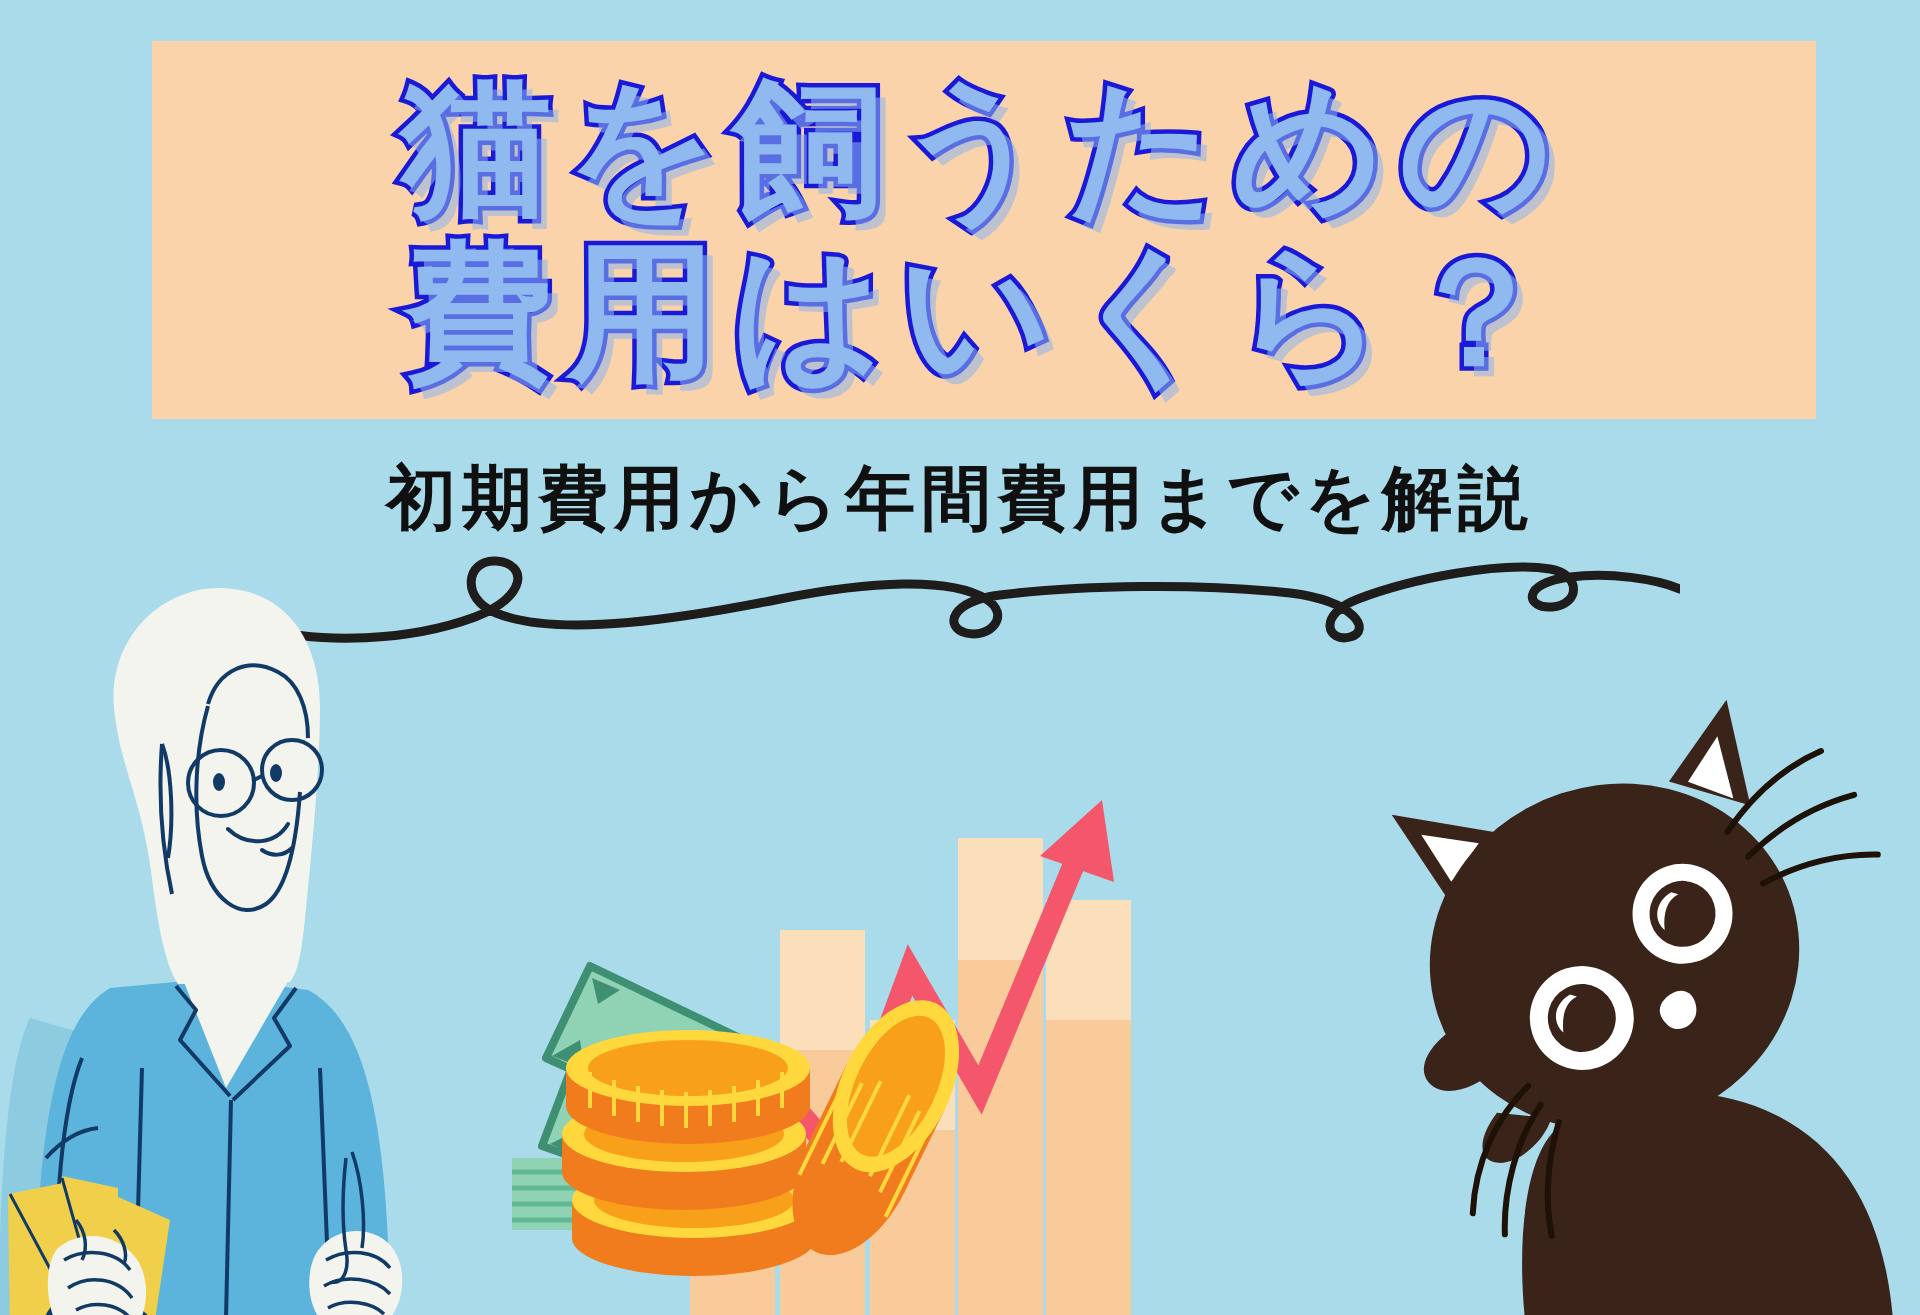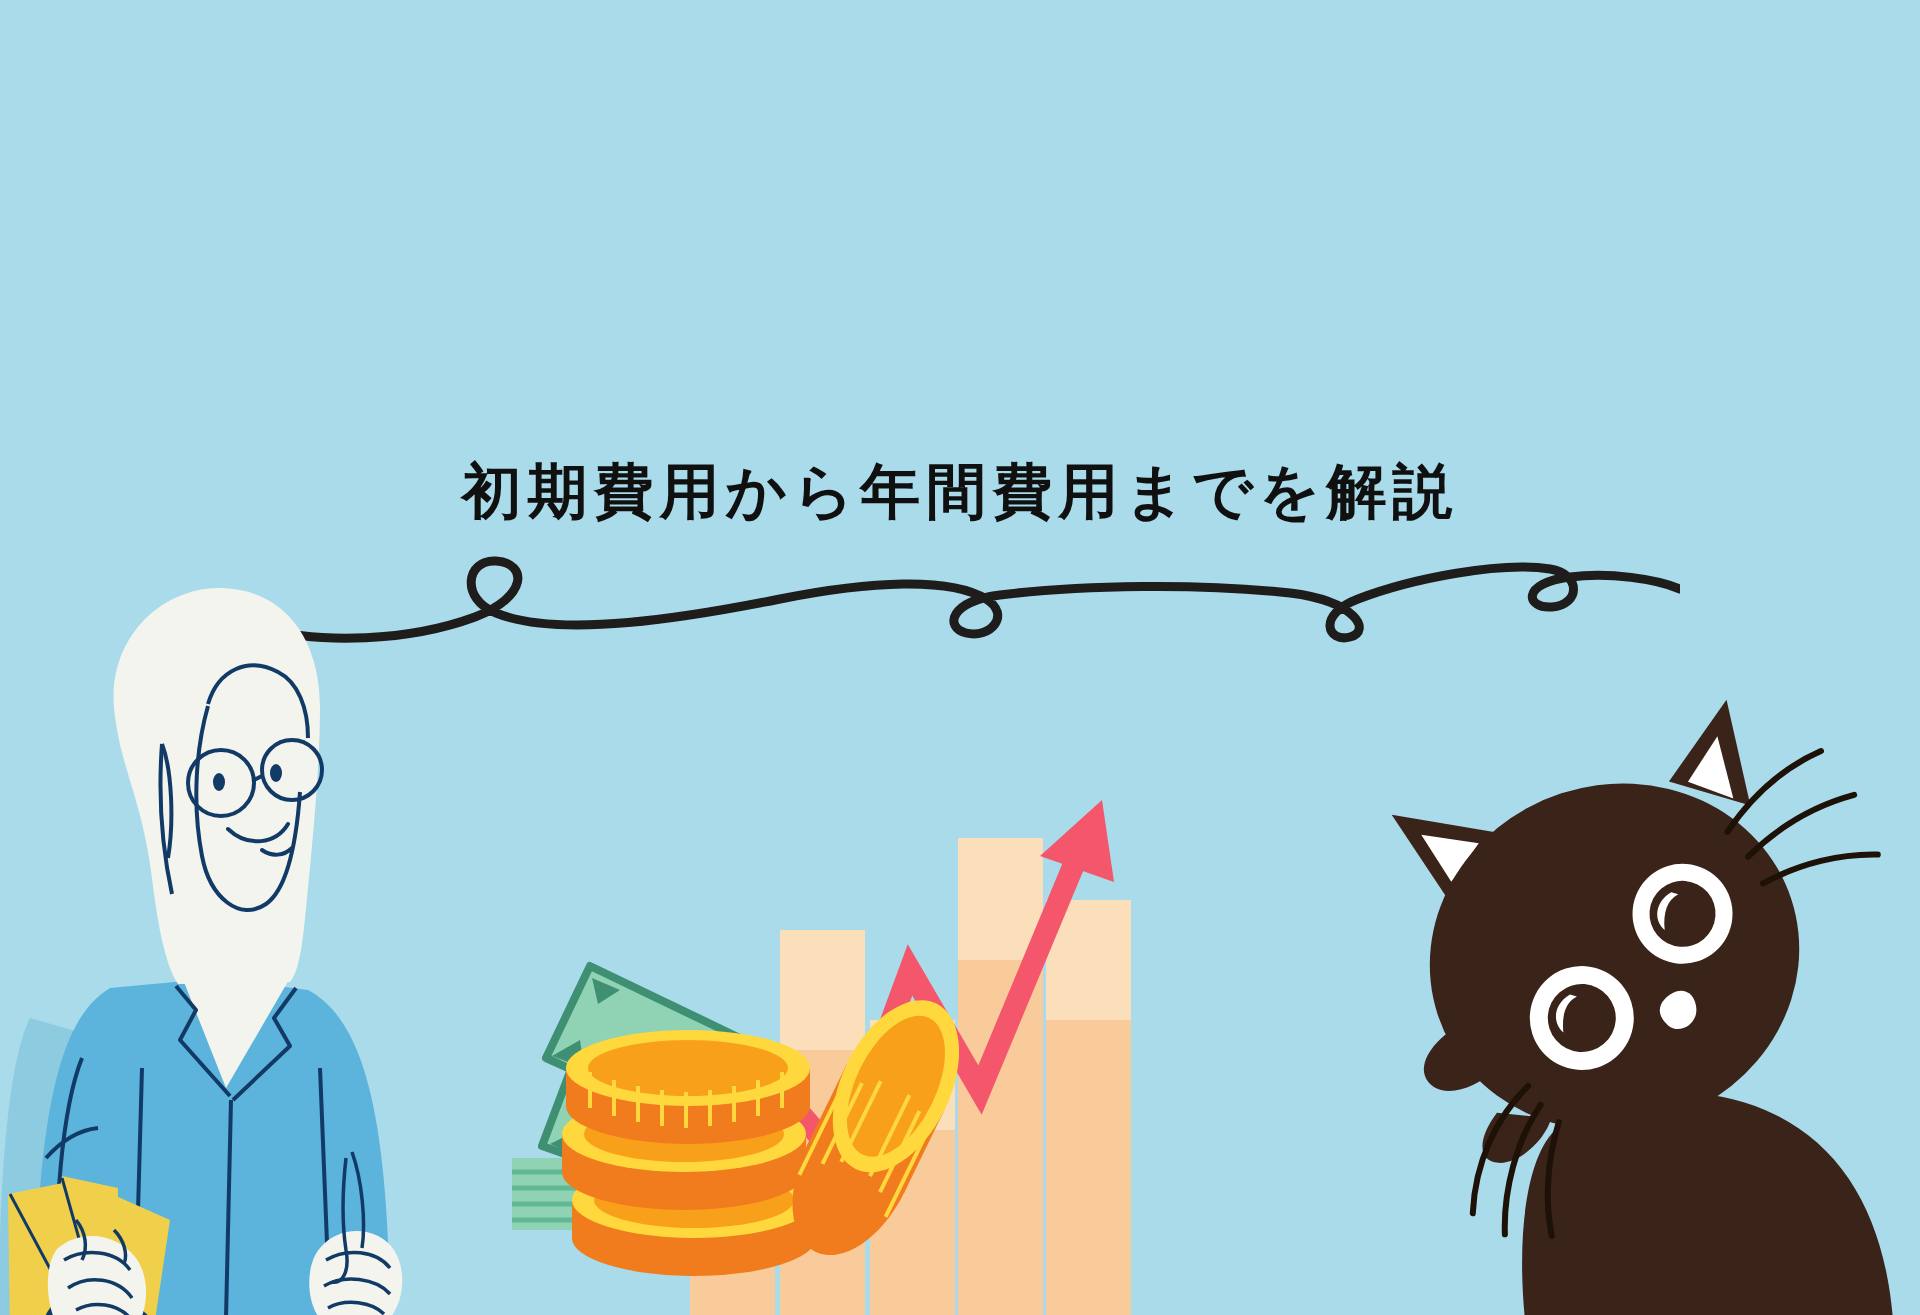--- a/index.html
+++ b/index.html
@@ -31,21 +31,21 @@
   }
   .title-line-1{font-size:150px;white-space:nowrap;}
   .title-line-2{font-size:150px;white-space:nowrap;margin-top:18px;}
 
   
   .subtitle{
     position:absolute;left:0;top:452px;width:1920px;
     text-align:center;
     font-family:"DejaVu Sans", sans-serif;
     font-weight:bold;
-    font-size:60px;
+    font-size:70px;
     color:#101010;
     letter-spacing:6px;
     white-space:nowrap;
   }
 
   
   .squiggle{position:absolute;left:260px;top:555px;width:1420px;height:90px;}
 
   
   .woman{position:absolute;left:-10px;top:548px;width:470px;height:770px;}
@@ -54,20 +54,26 @@
   .finance{position:absolute;left:480px;top:660px;width:700px;height:660px;}
 
   
   .cat{position:absolute;left:1225px;top:660px;width:705px;height:660px;}
 </style>
 </head>
 <body>
 
 <div class="canvas">
 
+  <div class="title-band">
+    <div class="title-text">
+      <div class="title-line-1">猫を飼うための</div>
+      <div class="title-line-2">費用はいくら？</div>
+    </div>
+  </div>
 
   <div class="subtitle">初期費用から年間費用までを解説</div>
 
   <svg class="squiggle" viewBox="0 0 1420 90" fill="none" xmlns="http://www.w3.org/2000/svg">
     <path d="M0 72 C 60 90, 150 86, 215 62 C 268 42, 268 8, 236 6 C 206 4, 200 44, 236 58 C 300 84, 430 62, 520 44 C 610 26, 690 22, 726 44 C 752 60, 730 84, 706 78 C 684 72, 690 46, 740 40 C 820 30, 940 28, 1030 38 C 1096 46, 1112 76, 1090 82 C 1068 88, 1056 60, 1098 44 C 1150 24, 1240 6, 1290 14 C 1322 19, 1320 50, 1292 52 C 1266 54, 1260 28, 1310 22 C 1350 17, 1396 24, 1420 34" stroke="#1f1c1c" stroke-width="9" stroke-linecap="round" fill="none"></path>
   </svg>
 
   <svg class="woman" viewBox="0 0 470 770" xmlns="http://www.w3.org/2000/svg">
     <defs>
       <clipPath id="cropWoman">

